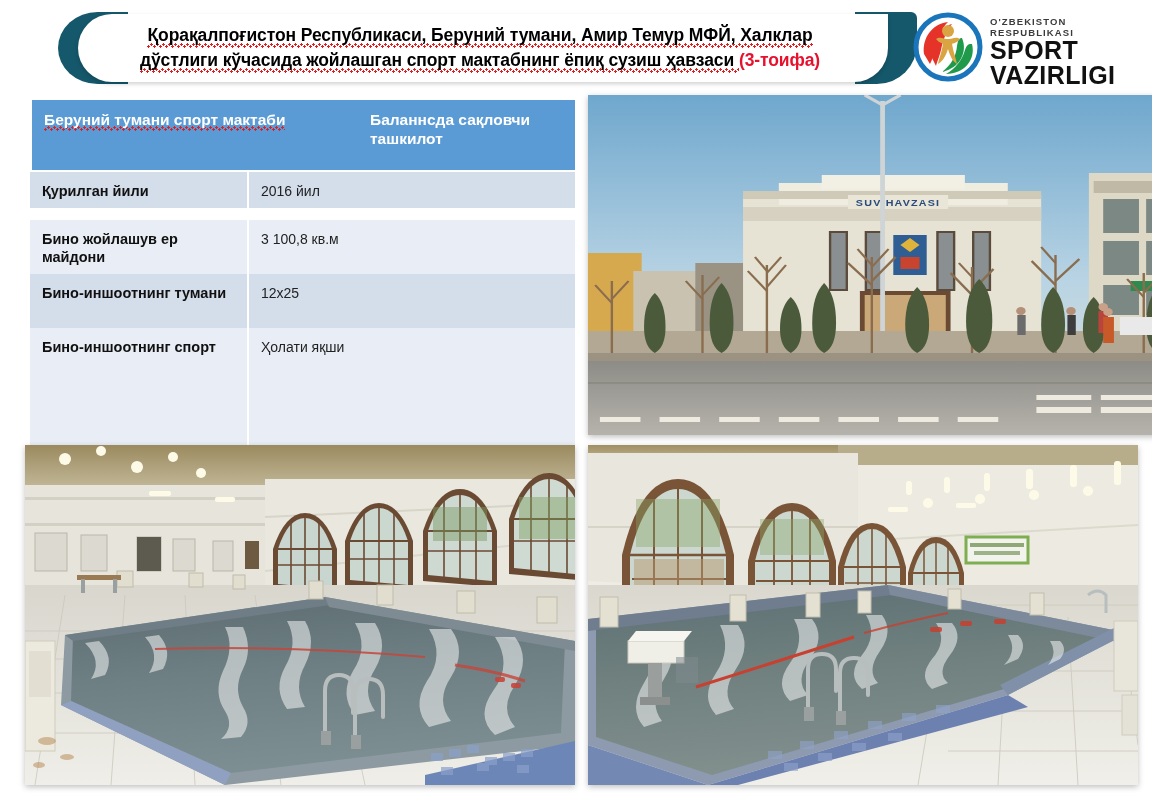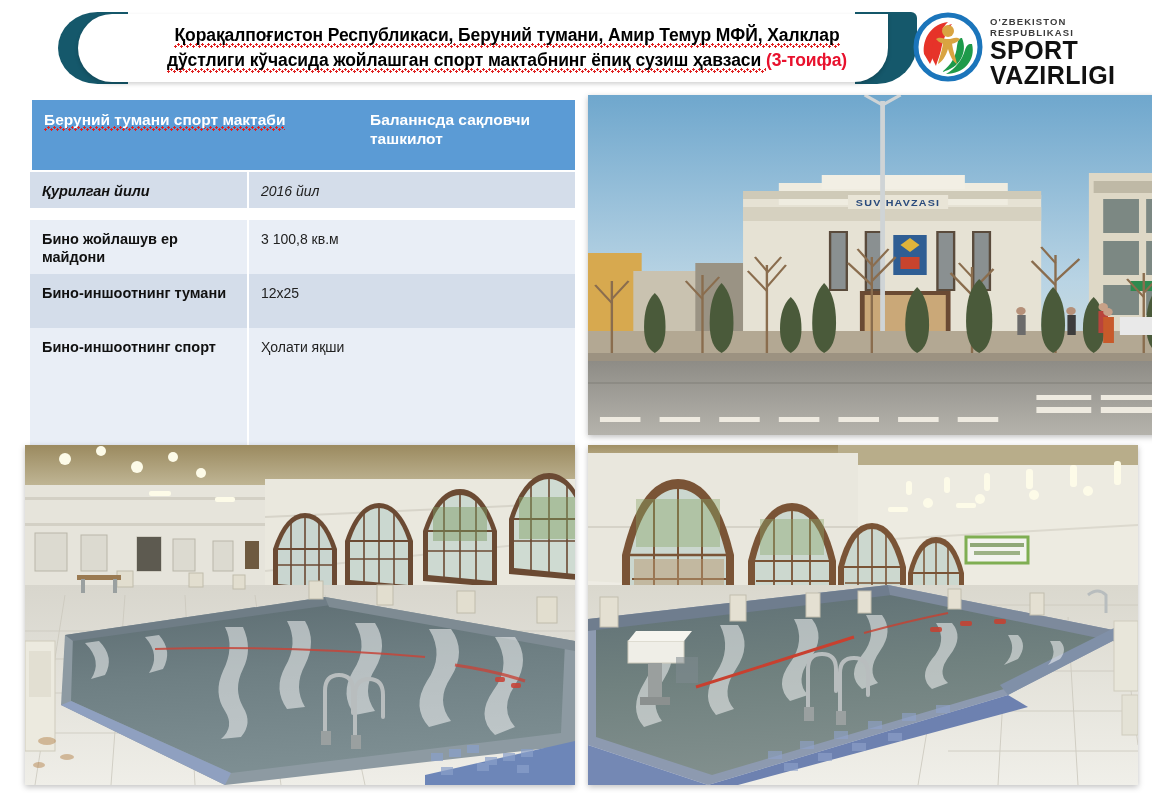--- a/index.html
+++ b/index.html
@@ -28,21 +28,21 @@
   }
   .hdr-white{
     position:absolute;left:78px;top:14px;width:810px;height:68px;
     background:#ffffff;
     border-top-left-radius:34px 34px;
     border-bottom-left-radius:34px 34px;
     border-bottom-right-radius:34px 34px;
     box-shadow:0 2px 4px rgba(0,0,0,.18);
   }
   .hdr-title{
-    position:absolute;left:112px;top:23px;width:790px;
+    position:absolute;left:85px;top:23px;width:790px;
     font-size:17.5px;font-weight:bold;color:#000;
     line-height:25px;text-align:center;letter-spacing:-0.1px;
   }
   .sq{ 
     background-image:
       radial-gradient(circle at 1.5px 3.6px, #e02020 1.1px, rgba(0,0,0,0) 1.3px),
       radial-gradient(circle at 4.5px 1.4px, #e02020 1.1px, rgba(0,0,0,0) 1.3px);
     background-size:6px 5px;
     background-repeat:repeat-x;
     background-position:0 100%;
@@ -64,21 +64,21 @@
   .head .tc{
     background:#5b9bd5;color:#ffffff;font-weight:bold;font-size:15.5px;
     line-height:19px;height:72px;
   }
   .head .c1{border-bottom:2px solid #ffffff;}
   .head .c2{border-bottom:2px solid #ffffff;}
   .r-dark .tc{background:#d4ddea;}
   .r-light .tc{background:#e9eef6;}
   .trow .tc.lbl{font-weight:bold;font-size:14.5px;color:#111;line-height:18px;}
   .trow .tc.val{font-size:14px;color:#222;line-height:18px;font-weight:normal;}
-  .h1{height:36px;font-style:italic;}
+  .h1{height:36px;}
   .h2{height:54px;margin-top:12px;}
   .h3{height:54px;}
   .h4{height:119px;}
 
   
   .photo{position:absolute;overflow:hidden;box-shadow:0 2px 6px rgba(0,0,0,.25);}
   #photo-building{left:588px;top:95px;width:644px;height:340px;}
   #photo-pool-left{left:25px;top:445px;width:550px;height:340px;}
   #photo-pool-right{left:588px;top:445px;width:550px;height:340px;}
   .photo svg{display:block;width:100%;height:100%;}

